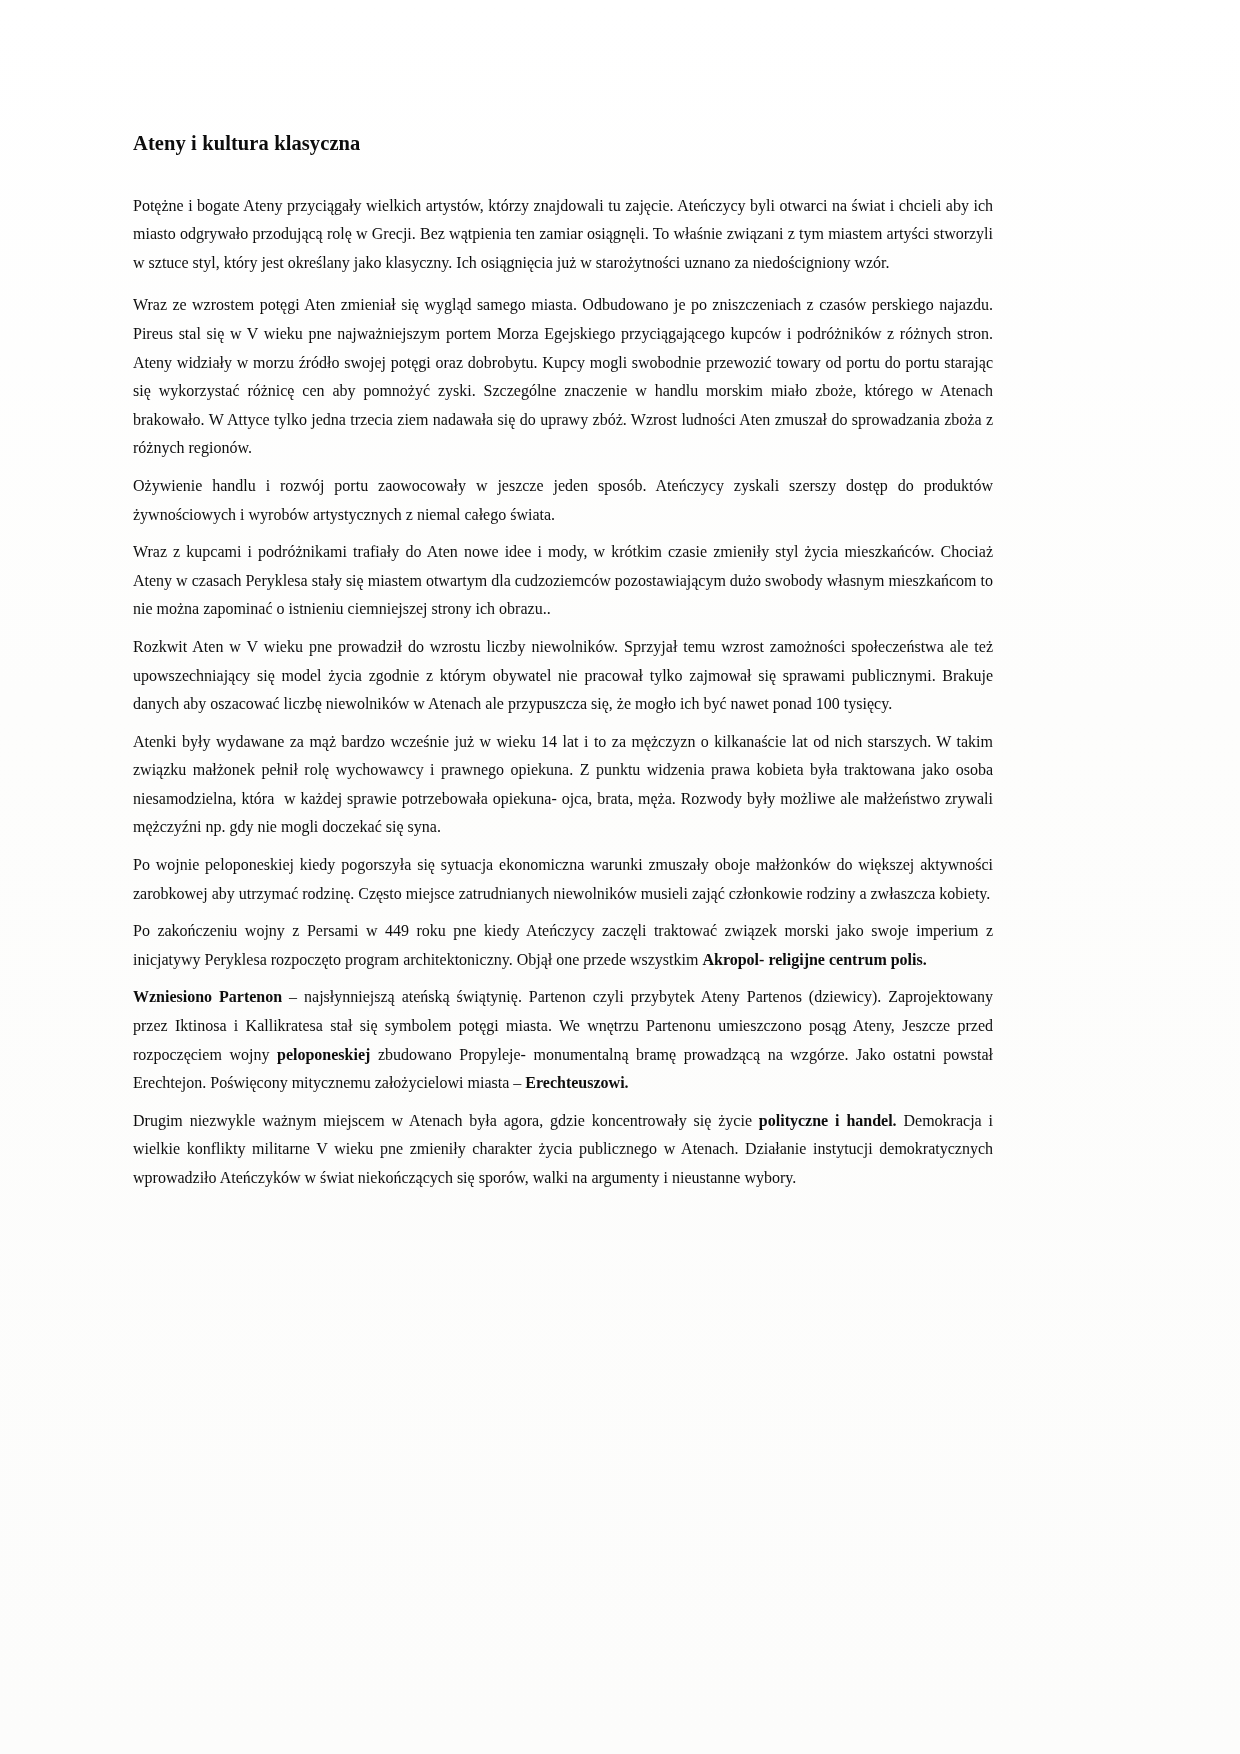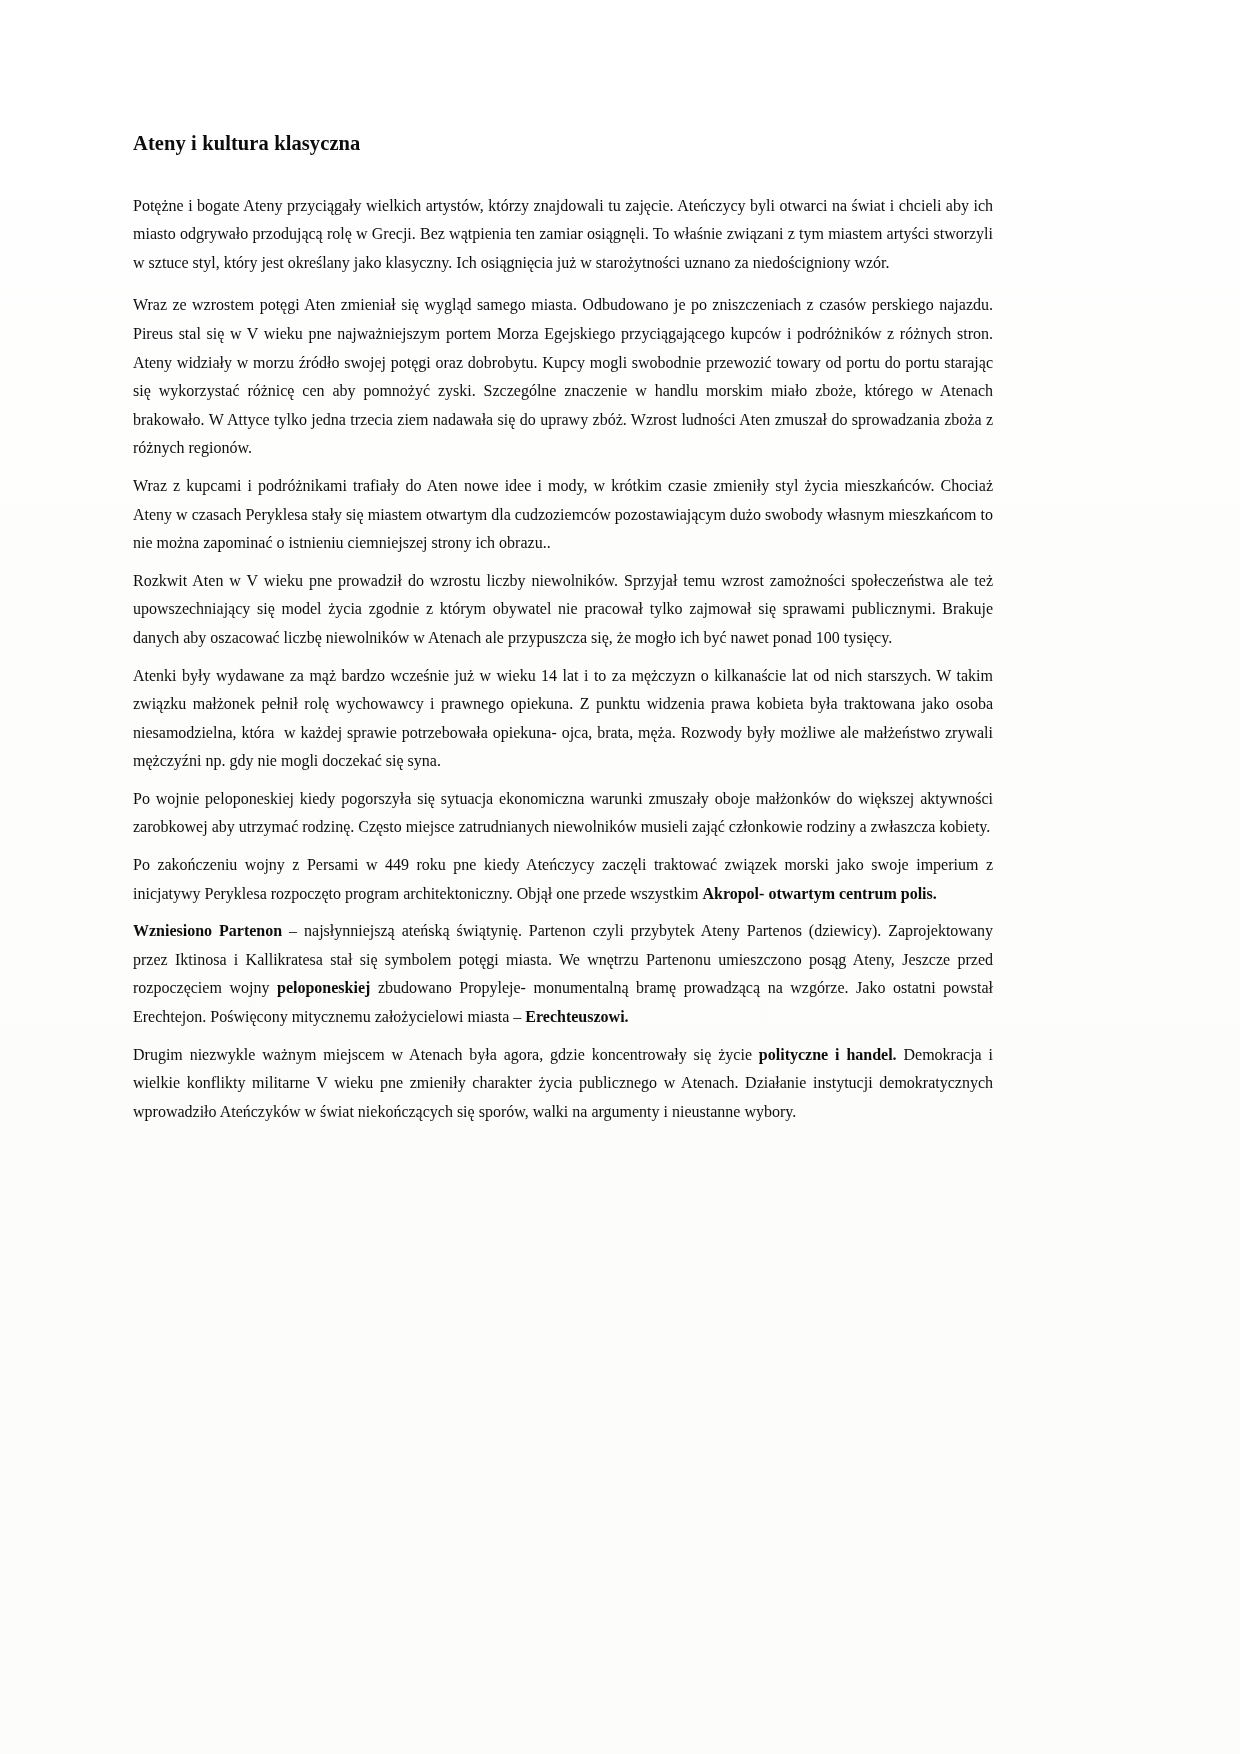--- a/index.html
+++ b/index.html
@@ -65,22 +65,23 @@
 </style>
 </head>
 <body>
 
 <div id="page">
   <div id="content">
     <h1 class="doc-title">Ateny i kultura klasyczna</h1>
     <div id="paragraphs">
         <p class="para spaced"><span>Potężne i bogate Ateny przyciągały wielkich artystów, którzy znajdowali tu zajęcie. Ateńczycy byli otwarci na świat i chcieli aby ich miasto odgrywało przodującą rolę w Grecji. Bez wątpienia ten zamiar osiągnęli. To właśnie związani z tym miastem artyści stworzyli w sztuce styl, który jest określany jako klasyczny. Ich osiągnięcia już w starożytności uznano za niedościgniony wzór.</span></p>
         <p class="para"><span>Wraz ze wzrostem potęgi Aten zmieniał się wygląd samego miasta. Odbudowano je po zniszczeniach z czasów perskiego najazdu. Pireus stal się w V wieku pne najważniejszym portem Morza Egejskiego przyciągającego kupców i podróżników z różnych stron. Ateny widziały w morzu źródło swojej potęgi oraz dobrobytu. Kupcy mogli swobodnie przewozić towary od portu do portu starając się wykorzystać różnicę cen aby pomnożyć zyski. Szczególne znaczenie w handlu morskim miało zboże, którego w Atenach brakowało. W Attyce tylko jedna trzecia ziem nadawała się do uprawy zbóż. Wzrost ludności Aten zmuszał do sprowadzania zboża z różnych regionów.</span></p>
+        <p class="para"><span>Ożywienie handlu i rozwój portu zaowocowały w jeszcze jeden sposób. Ateńczycy zyskali szerszy dostęp do produktów żywnościowych i wyrobów artystycznych z niemal całego świata.</span></p>
         <p class="para"><span>Wraz z kupcami i podróżnikami trafiały do Aten nowe idee i mody, w krótkim czasie zmieniły styl życia mieszkańców. Chociaż Ateny w czasach Peryklesa stały się miastem otwartym dla cudzoziemców pozostawiającym dużo swobody własnym mieszkańcom to nie można zapominać o istnieniu ciemniejszej strony ich obrazu..</span></p>
         <p class="para"><span>Rozkwit Aten w V wieku pne prowadził do wzrostu liczby niewolników. Sprzyjał temu wzrost zamożności społeczeństwa ale też upowszechniający się model życia zgodnie z którym obywatel nie pracował tylko zajmował się sprawami publicznymi. Brakuje danych aby oszacować liczbę niewolników w Atenach ale przypuszcza się, że mogło ich być nawet ponad 100 tysięcy.</span></p>
         <p class="para"><span>Atenki były wydawane za mąż bardzo wcześnie już w wieku 14 lat i to za mężczyzn o kilkanaście lat od nich starszych. W takim związku małżonek pełnił rolę wychowawcy i prawnego opiekuna. Z punktu widzenia prawa kobieta była traktowana jako osoba niesamodzielna, która  w każdej sprawie potrzebowała opiekuna- ojca, brata, męża. Rozwody były możliwe ale małżeństwo zrywali mężczyźni np. gdy nie mogli doczekać się syna.</span></p>
         <p class="para"><span>Po wojnie peloponeskiej kiedy pogorszyła się sytuacja ekonomiczna warunki zmuszały oboje małżonków do większej aktywności zarobkowej aby utrzymać rodzinę. Często miejsce zatrudnianych niewolników musieli zająć członkowie rodziny a zwłaszcza kobiety.</span></p>
-        <p class="para"><span>Po zakończeniu wojny z Persami w 449 roku pne kiedy Ateńczycy zaczęli traktować związek morski jako swoje imperium z inicjatywy Peryklesa rozpoczęto program architektoniczny. Objął one przede wszystkim </span><b>Akropol- otwartym centrum polis.</b></p>
+        <p class="para"><span>Po zakończeniu wojny z Persami w 449 roku pne kiedy Ateńczycy zaczęli traktować związek morski jako swoje imperium z inicjatywy Peryklesa rozpoczęto program architektoniczny. Objął one przede wszystkim </span><b>Akropol- religijne centrum polis.</b></p>
         <p class="para"><b>Wzniesiono Partenon</b><span> – najsłynniejszą ateńską świątynię. Partenon czyli przybytek Ateny Partenos (dziewicy). Zaprojektowany przez Iktinosa i Kallikratesa stał się symbolem potęgi miasta. We wnętrzu Partenonu umieszczono posąg Ateny, Jeszcze przed rozpoczęciem wojny </span><b>peloponeskiej</b><span> zbudowano Propyleje- monumentalną bramę prowadzącą na wzgórze. Jako ostatni powstał Erechtejon. Poświęcony mitycznemu założycielowi miasta – </span><b>Erechteuszowi.</b></p>
         <p class="para"><span>Drugim niezwykle ważnym miejscem w Atenach była agora, gdzie koncentrowały się życie </span><b>polityczne i handel.</b><span> Demokracja i wielkie konflikty militarne V wieku pne zmieniły charakter życia publicznego w Atenach. Działanie instytucji demokratycznych wprowadziło Ateńczyków w świat niekończących się sporów, walki na argumenty i nieustanne wybory.</span></p>
       </div>
   </div>
 </div>
 
 </body></html>

